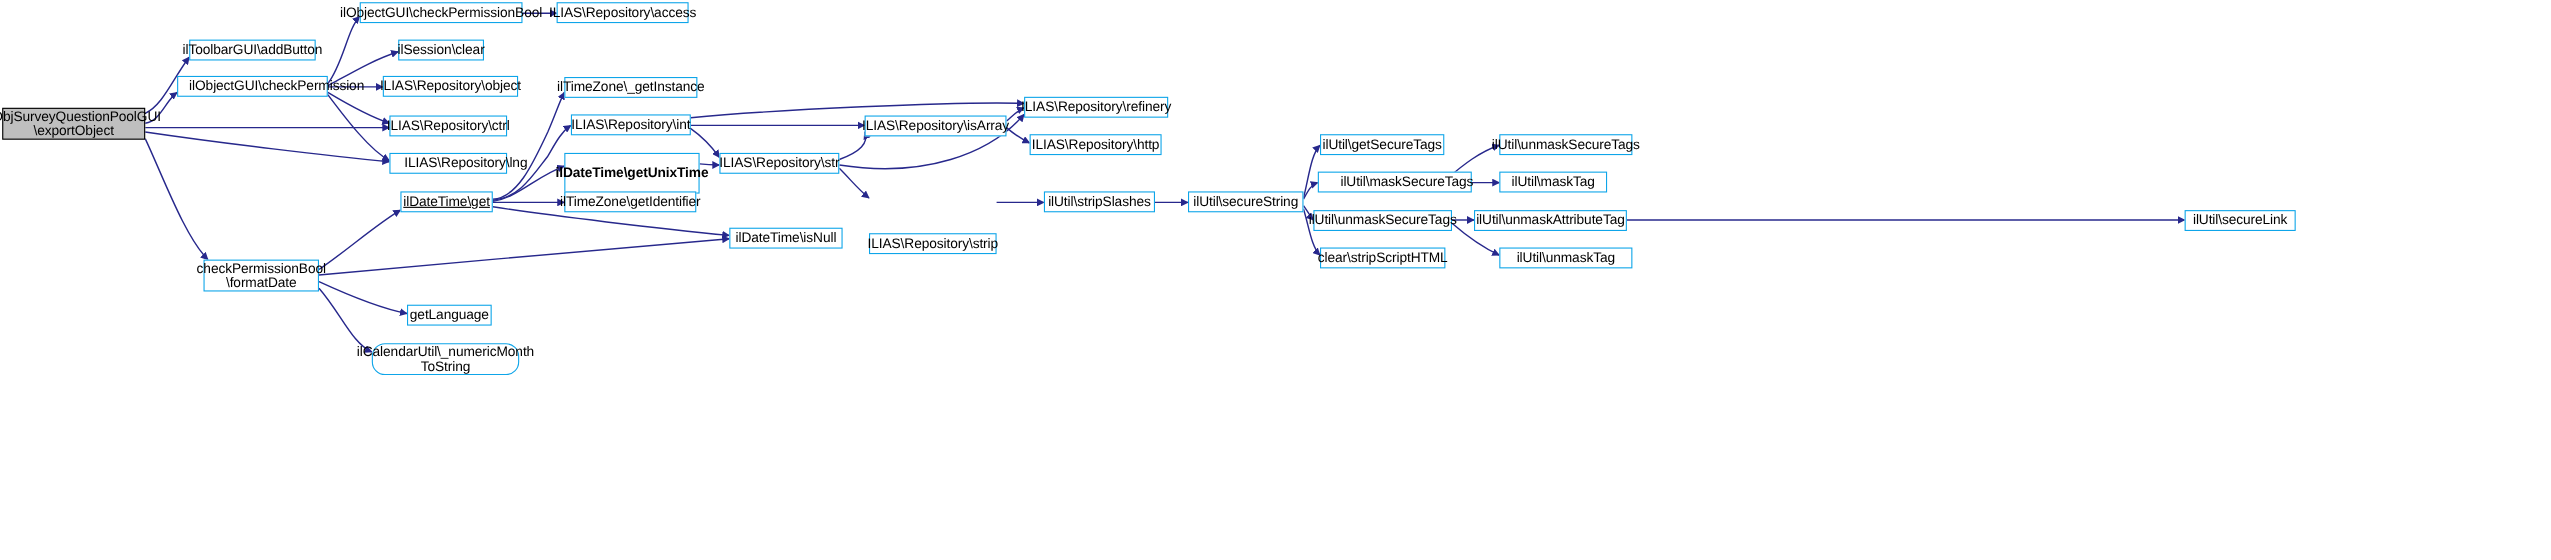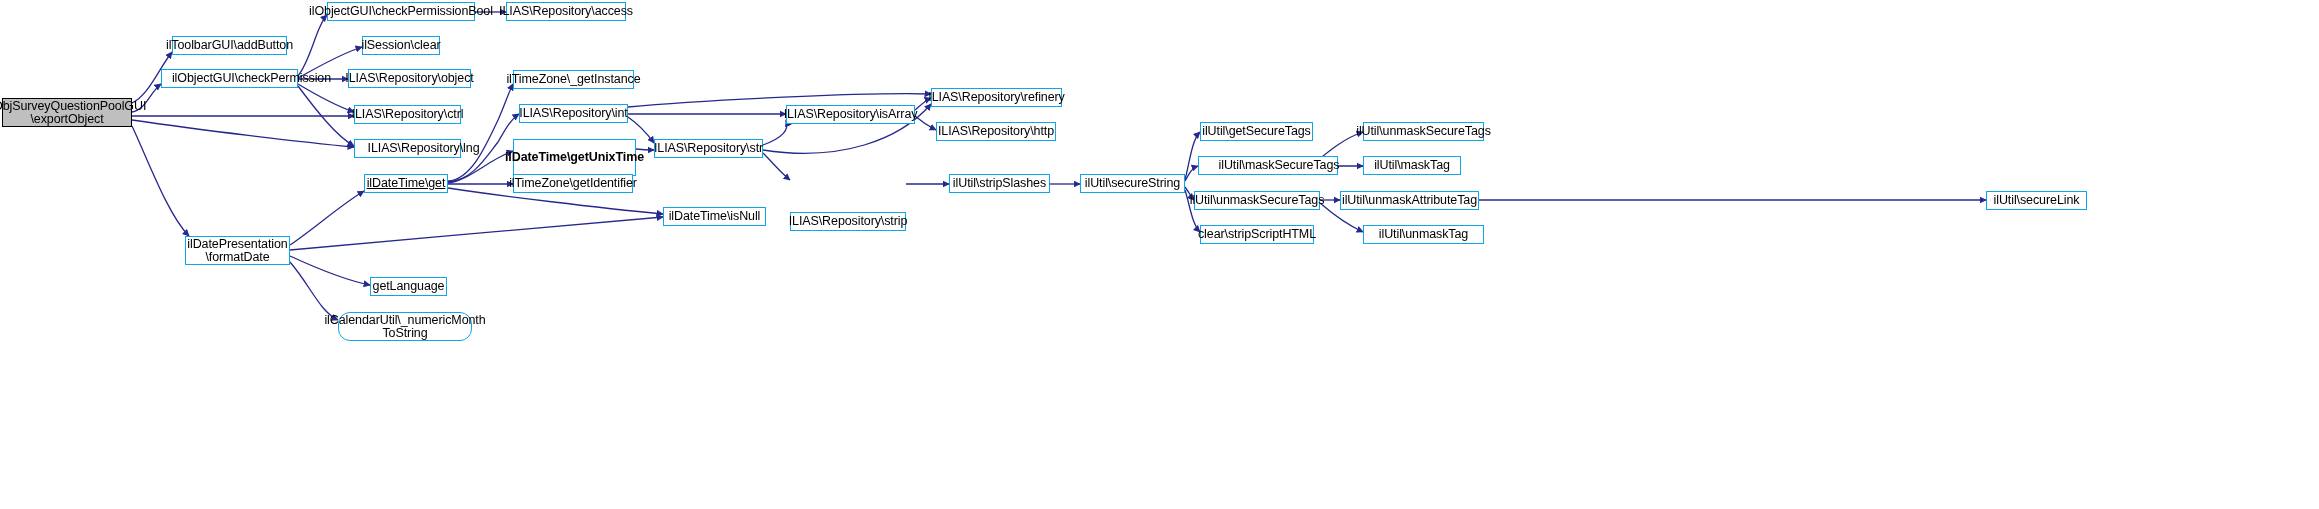--- a/index.html
+++ b/index.html
@@ -124,19 +124,19 @@
       <div class="node" style="left: 1200px; top: 122px; width: 113px; height: 19px;">ilUtil\getSecureTags</div>
       <div class="node" style="left: 1198px; top: 156px; width: 140px; height: 19px; padding-left: 22px;">ilUtil\maskSecureTags</div>
       <div class="node" style="left: 1194px; top: 191px; width: 126px; height: 19px;">ilUtil\unmaskSecureTags</div>
       <div class="node" style="left: 1200px; top: 225px; width: 114px; height: 19px;">clear\stripScriptHTML</div>
       <div class="node" style="left: 1363px; top: 122px; width: 121px; height: 19px;">ilUtil\unmaskSecureTags</div>
       <div class="node" style="left: 1363px; top: 156px; width: 98px; height: 19px;">ilUtil\maskTag</div>
       <div class="node" style="left: 1340px; top: 191px; width: 139px; height: 19px;">ilUtil\unmaskAttributeTag</div>
       <div class="node" style="left: 1363px; top: 225px; width: 121px; height: 19px;">ilUtil\unmaskTag</div>
       <div class="node" style="left: 1986px; top: 191px; width: 101px; height: 19px;">ilUtil\secureLink</div>
       <div class="node" style="left: 663px; top: 207px; width: 103px; height: 19px;">ilDateTime\isNull</div>
-      <div class="node" style="left: 185px; top: 236px; width: 105px; height: 29px;">ilDatePresentation
+      <div class="node" style="left: 185px; top: 236px; width: 105px; height: 29px;">checkPermissionBool
 \formatDate</div>
       <div class="node" style="left: 370px; top: 277px; width: 77px; height: 19px;">getLanguage</div>
       <div class="node" style="left: 338px; top: 312px; width: 134px; height: 29px; border-radius: 12px;">ilCalendarUtil\_numericMonth
 ToString</div>
     </div>
 </div>
 
 </body></html>

